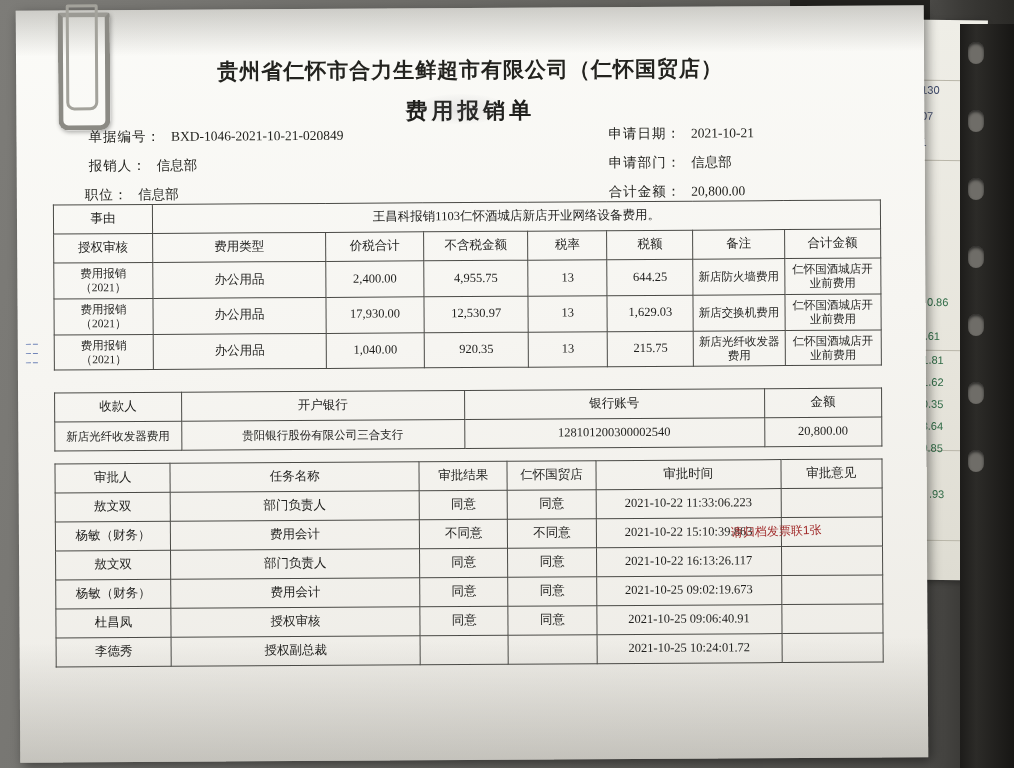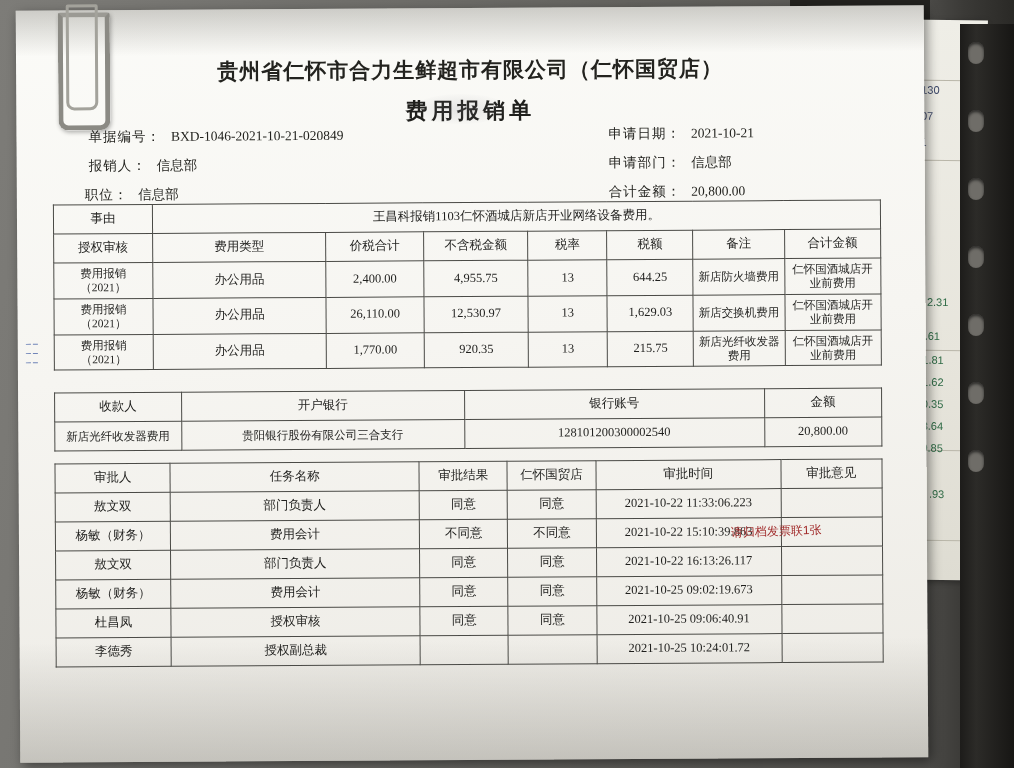--- a/index.html
+++ b/index.html
@@ -209,21 +209,21 @@
 
   <div class="receipt">
     <div class="receipt-line" style="top:60px"></div>
     <div class="receipt-line" style="top:140px"></div>
     <div class="receipt-line" style="top:330px"></div>
     <div class="receipt-line" style="top:430px"></div>
     <div class="receipt-line" style="top:520px"></div>
     <div class="receipt-txt" style="left:14px; top:64px">130</div>
     <div class="receipt-txt" style="left:14px; top:90px">07</div>
     <div class="receipt-txt" style="left:14px; top:116px">1</div>
-    <div class="receipt-txt green" style="left:22px; top:276px">2.31</div>
+    <div class="receipt-txt green" style="left:22px; top:276px">0.86</div>
     <div class="receipt-txt green" style="left:14px; top:310px">7.61</div>
     <div class="receipt-txt green" style="left:18px; top:334px">1.81</div>
     <div class="receipt-txt green" style="left:18px; top:356px">1.62</div>
     <div class="receipt-txt green" style="left:18px; top:378px">0.35</div>
     <div class="receipt-txt green" style="left:18px; top:400px">3.64</div>
     <div class="receipt-txt green" style="left:18px; top:422px">9.85</div>
     <div class="receipt-txt green" style="left:26px; top:468px">.93</div>
     <div class="receipt-vert" style="left:54px; top:250px">第三联 发票联 购买方记账凭证</div>
   </div>
 
@@ -289,31 +289,31 @@
           <td>2,400.00</td>
           <td>4,955.75</td>
           <td>13</td>
           <td>644.25</td>
           <td class="small">新店防火墙费用</td>
           <td class="small">仁怀国酒城店开业前费用</td>
         </tr>
         <tr class="rowxtall">
           <td class="small">费用报销（2021）</td>
           <td>办公用品</td>
-          <td>26,110.00</td>
+          <td>17,930.00</td>
           <td>12,530.97</td>
           <td>13</td>
           <td>1,629.03</td>
           <td class="small">新店交换机费用</td>
           <td class="small">仁怀国酒城店开业前费用</td>
         </tr>
         <tr class="rowxtall">
           <td class="small">费用报销（2021）</td>
           <td>办公用品</td>
-          <td>1,770.00</td>
+          <td>1,040.00</td>
           <td>920.35</td>
           <td>13</td>
           <td>215.75</td>
           <td class="small">新店光纤收发器费用</td>
           <td class="small">仁怀国酒城店开业前费用</td>
         </tr>
       </tbody>
         </table>
 
       <table class="grid" style="top:382px">

